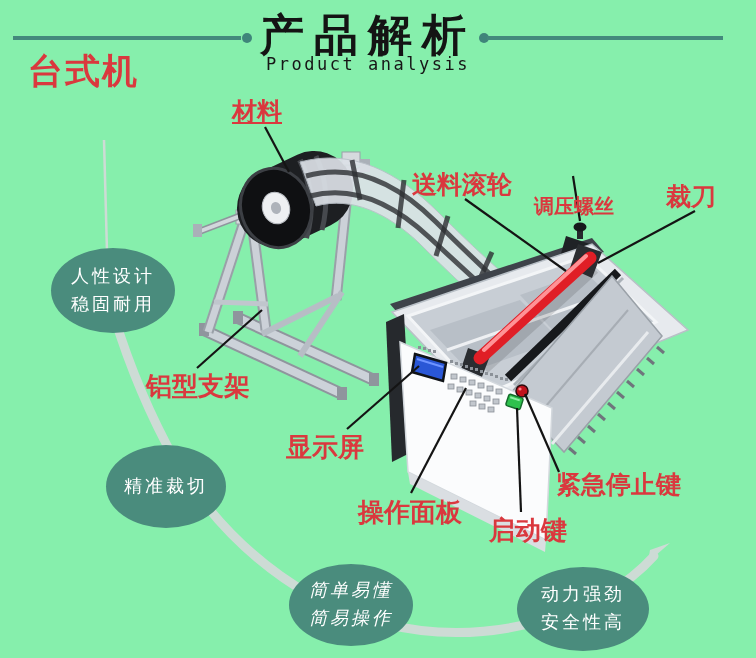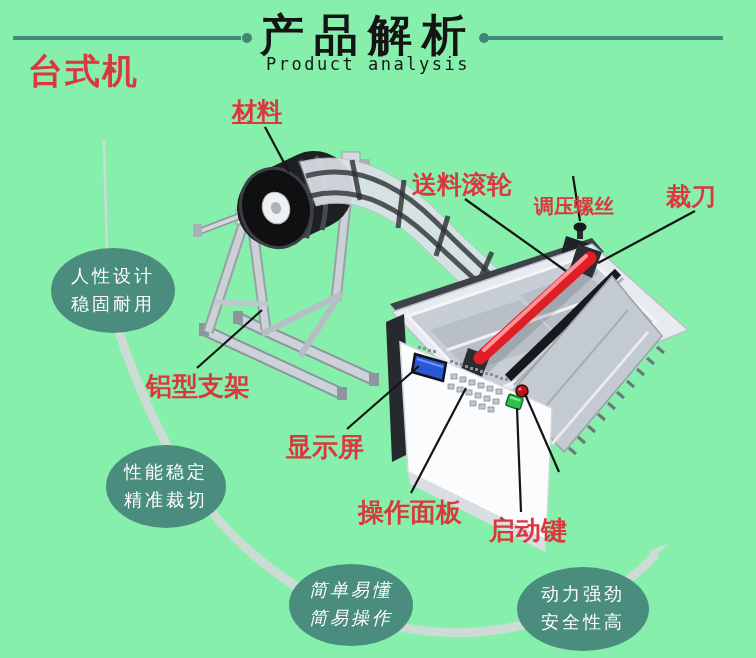--- a/index.html
+++ b/index.html
@@ -236,27 +236,27 @@
   <div class="red-label machine-type">台式机</div>
 
   <div class="red-label lab-material">材料</div>
   <div class="red-label lab-feed">送料滚轮</div>
   <div class="red-label lab-pressure">调压螺丝</div>
   <div class="red-label lab-cutter">裁刀</div>
   <div class="red-label lab-stand">铝型支架</div>
   <div class="red-label lab-display">显示屏</div>
   <div class="red-label lab-panel">操作面板</div>
   <div class="red-label lab-start">启动键</div>
+  <div class="red-label lab-estop">紧急停止键</div>
 
   <div class="bubble bubble-1">
     <span>人性设计</span>
     <span>稳固耐用</span>
   </div>
   <div class="bubble bubble-2">
-    <span>性能稳定</span>
     <span>精准裁切</span>
   </div>
   <div class="bubble bubble-3">
     <span>简单易懂</span>
     <span>简易操作</span>
   </div>
   <div class="bubble bubble-4">
     <span>动力强劲</span>
     <span>安全性高</span>
   </div>

